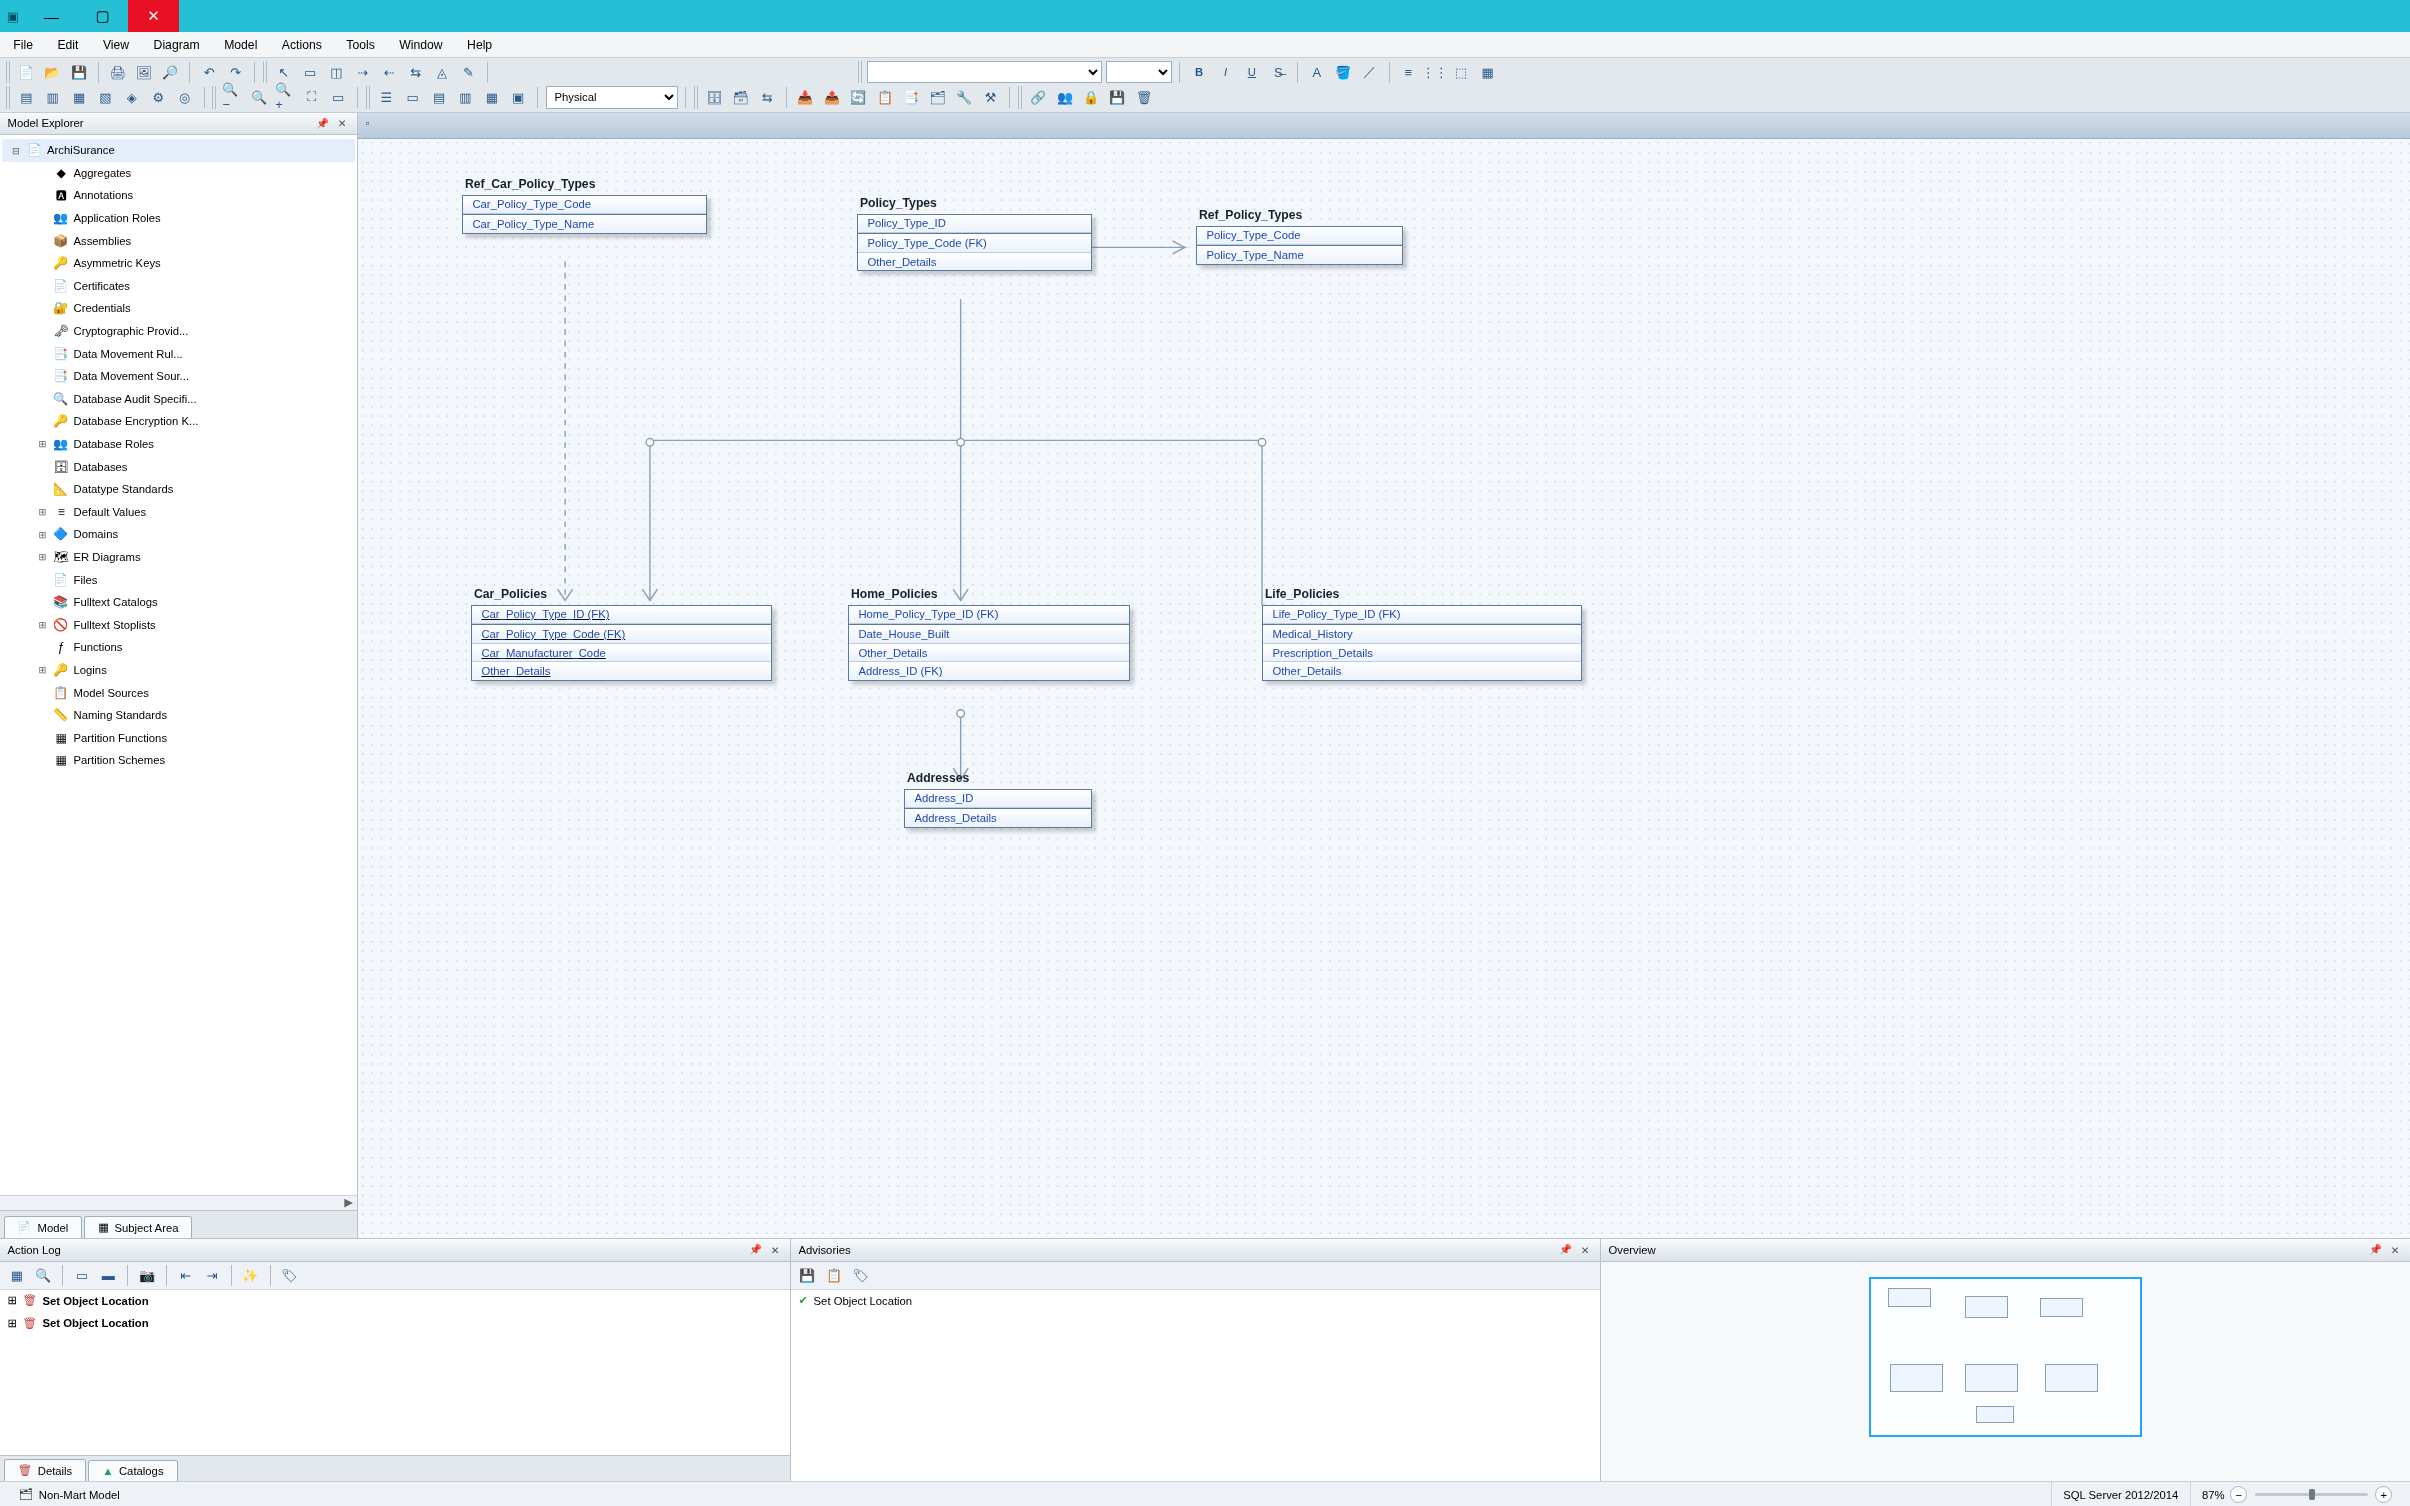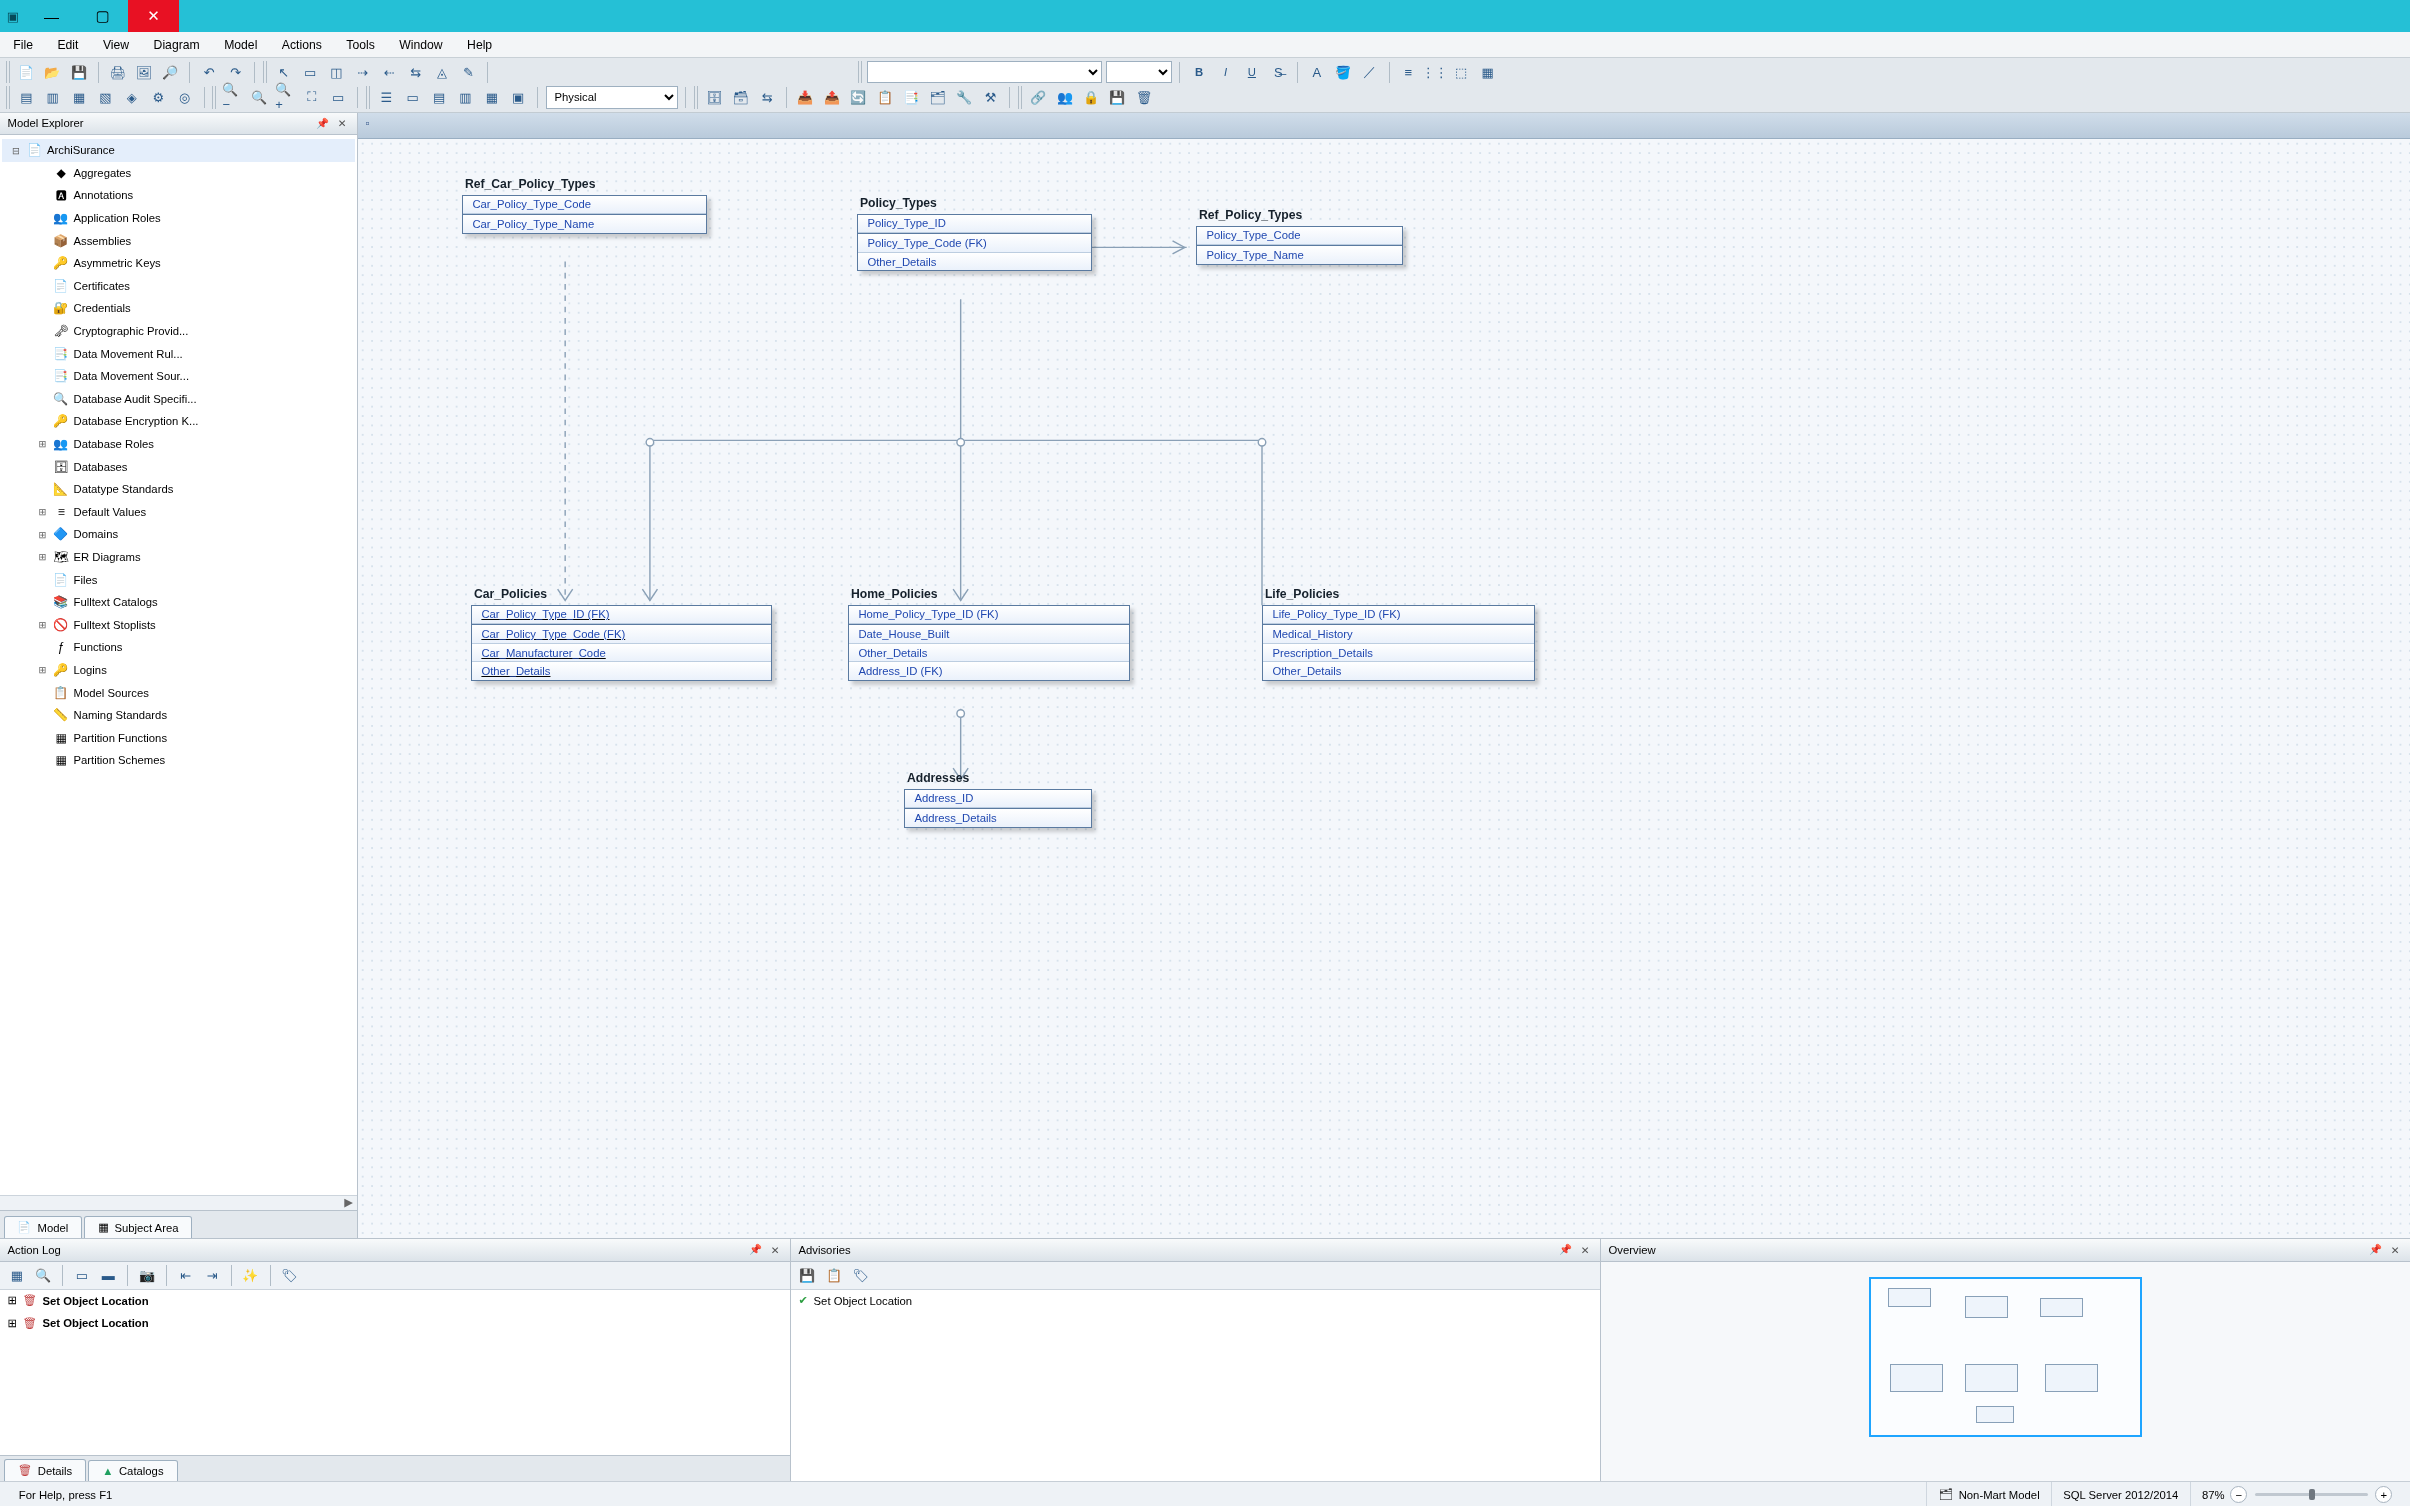--- a/index.html
+++ b/index.html
@@ -441,21 +441,21 @@
 
         <div class="entity" style="left:490px;top:466px;width:282px;">
           <div class="ename">Home_Policies</div>
           <div class="erow pk">Home_Policy_Type_ID (FK)</div>
           <div class="sep"></div>
           <div class="erow">Date_House_Built</div>
           <div class="erow">Other_Details</div>
           <div class="erow">Address_ID (FK)</div>
         </div>
 
-        <div class="entity" style="left:904px;top:466px;width:273px;">
+        <div class="entity" style="left:904px;top:466px;width:320px;">
           <div class="ename">Life_Policies</div>
           <div class="erow pk">Life_Policy_Type_ID (FK)</div>
           <div class="sep"></div>
           <div class="erow">Medical_History</div>
           <div class="erow">Prescription_Details</div>
           <div class="erow">Other_Details</div>
         </div>
 
         <div class="entity" style="left:546px;top:650px;width:188px;">
           <div class="ename">Addresses</div>
@@ -548,21 +548,20 @@
           <div class="mini" style="left:19px;top:85px;width:53px;height:28px;"></div>
           <div class="mini" style="left:94px;top:85px;width:53px;height:28px;"></div>
           <div class="mini" style="left:174px;top:85px;width:53px;height:28px;"></div>
           <div class="mini" style="left:105px;top:127px;width:38px;height:17px;"></div>
         </div>
       </div>
     </div>
   </div>
 
   <div class="statusbar">
-    <div class="sseg">For Help, press F1</div>
     <div class="sseg">
         <span>🗂</span>
         <span>Non-Mart Model</span>
       </div>
     <div class="sseg">SQL Server 2012/2014</div>
     <div class="sseg">
       <span>87%</span>
       <div class="zoom-ctl">
         <div class="zoom-btn">−</div>
         <div class="zoom-slider"></div>

